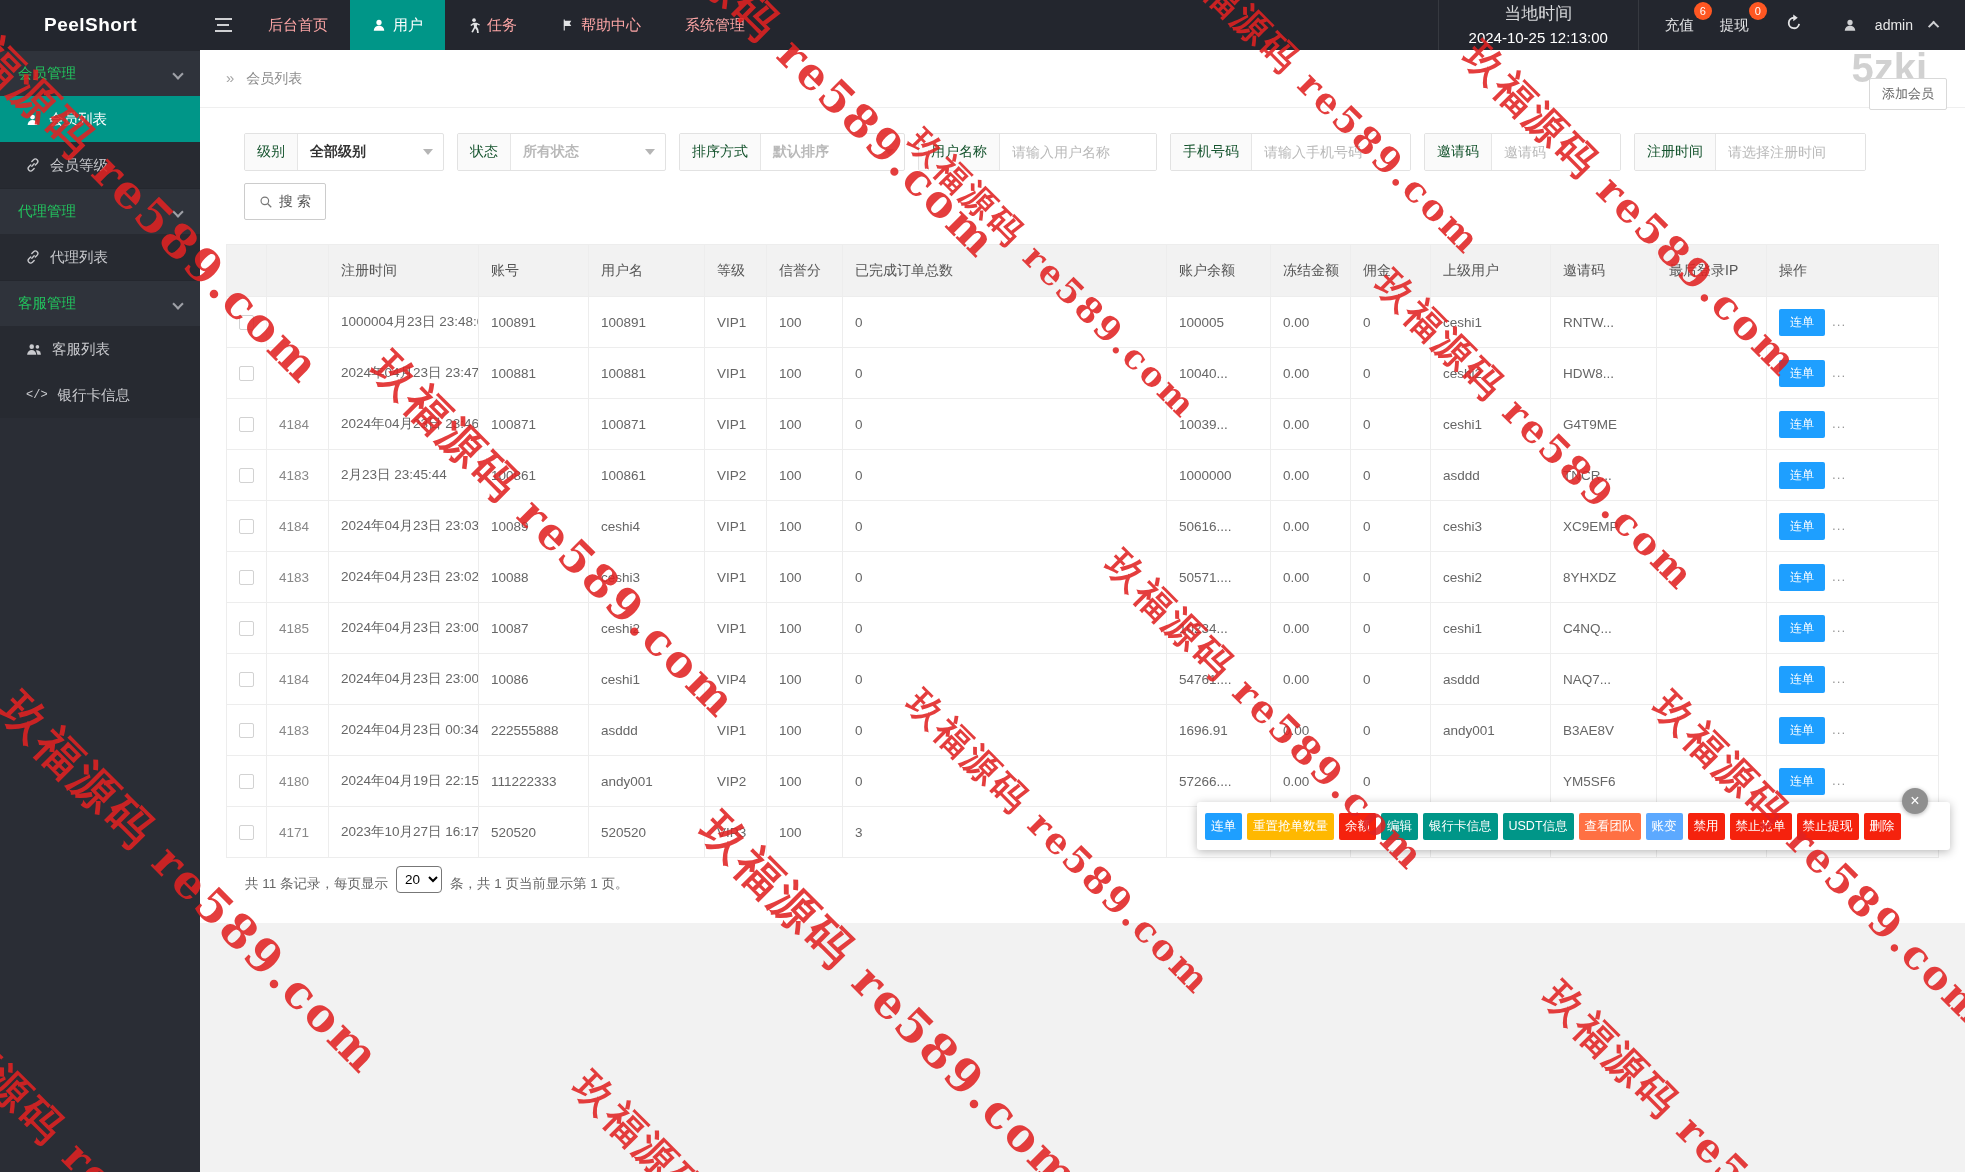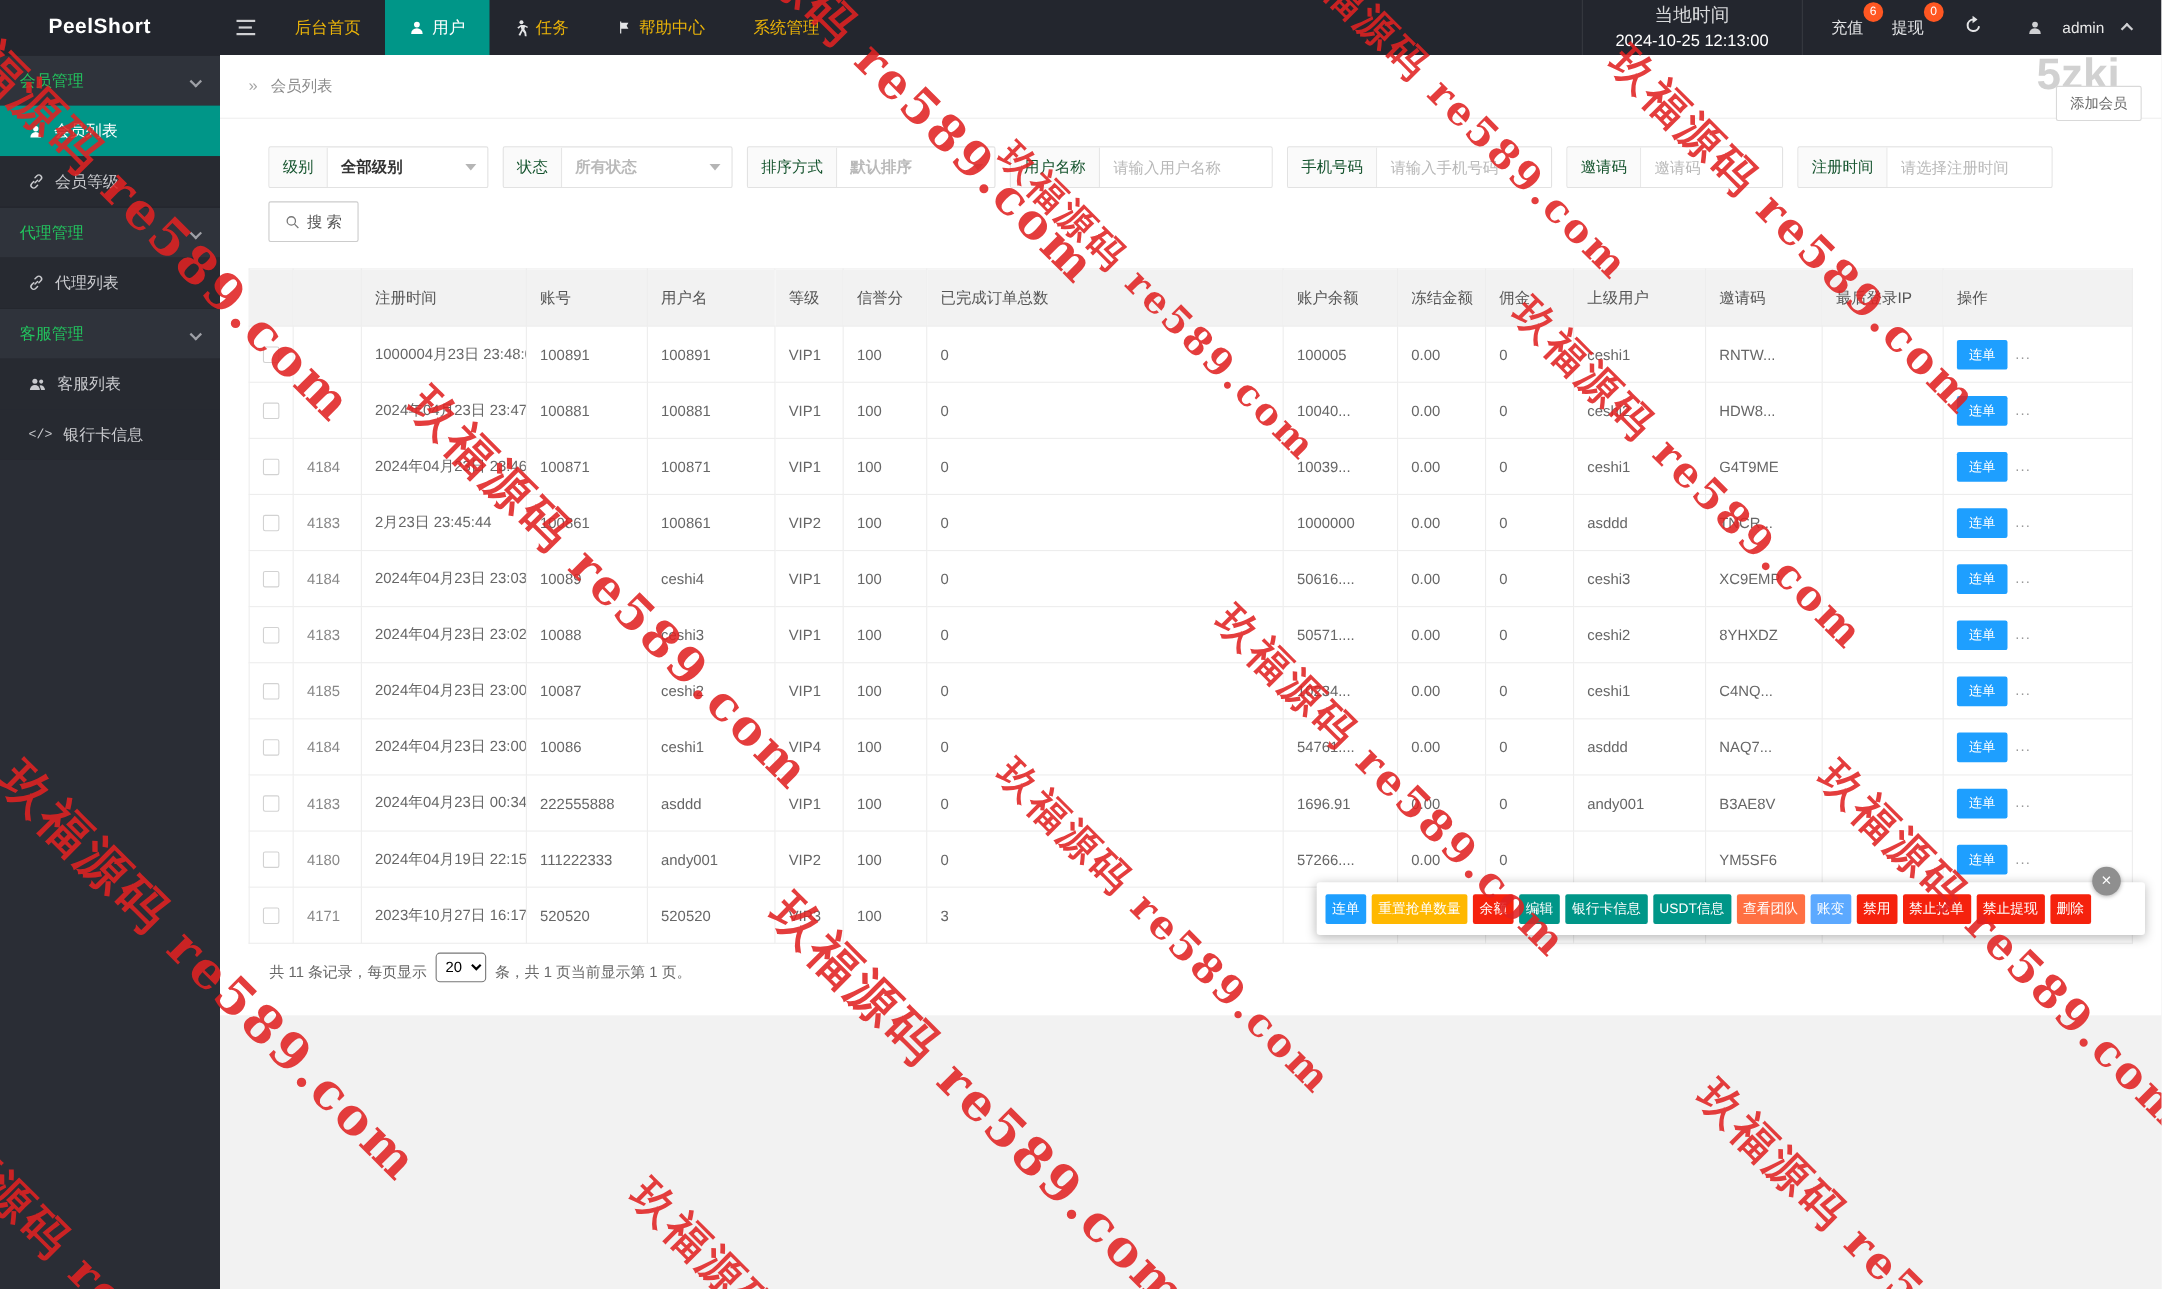--- a/index.html
+++ b/index.html
@@ -8,21 +8,21 @@
   .page { position:relative; width:1965px; height:1172px; }
 
   
   .navbar { position:absolute; left:0; top:0; width:100%; height:50px; background:#23262E;
     display:flex; align-items:stretch; z-index:10; color:#e8e8e8; }
   .logo { width:200px; display:flex; align-items:center; justify-content:flex-start;
     padding-left:44px; font-size:19px; font-weight:bold; color:#fff; letter-spacing:.5px; }
   .burger { width:46px; display:flex; flex-direction:column; justify-content:center; align-items:center; gap:4px; cursor:pointer; }
   .burger i { display:block; width:17px; height:2px; background:#cfd0d3; }
   .burger i:nth-child(2){ width:12px; }
-  .nav-item { display:flex; align-items:center; gap:7px; padding:0 22px; font-size:15px; color:#eab308; cursor:pointer; }
+  .nav-item { display:flex; align-items:center; gap:7px; padding:0 22px; font-size:15px; color:#fca5a5; cursor:pointer; }
   .nav-item.active { background:#009688; color:#ffffff; }
   .nav-item svg { display:block; }
   .nav-right { margin-left:auto; display:flex; align-items:center; }
   .nav-time { text-align:center; padding:0 30px; line-height:1.5; align-self:stretch;
     display:flex; flex-direction:column; justify-content:center;
     border-left:1px solid rgba(255,255,255,.09); border-right:1px solid rgba(255,255,255,.09); }
   .nav-time .t1 { font-size:17px; color:#d8d9db; }
   .nav-time .t2 { font-size:15px; color:#fff; }
   .nav-chip { position:relative; margin:0 0 0 26px; font-size:14.5px; color:#e3e4e6; cursor:pointer; }
   .badge { position:absolute; top:-14px; right:-18px; min-width:18px; height:18px; padding:0 5px;

